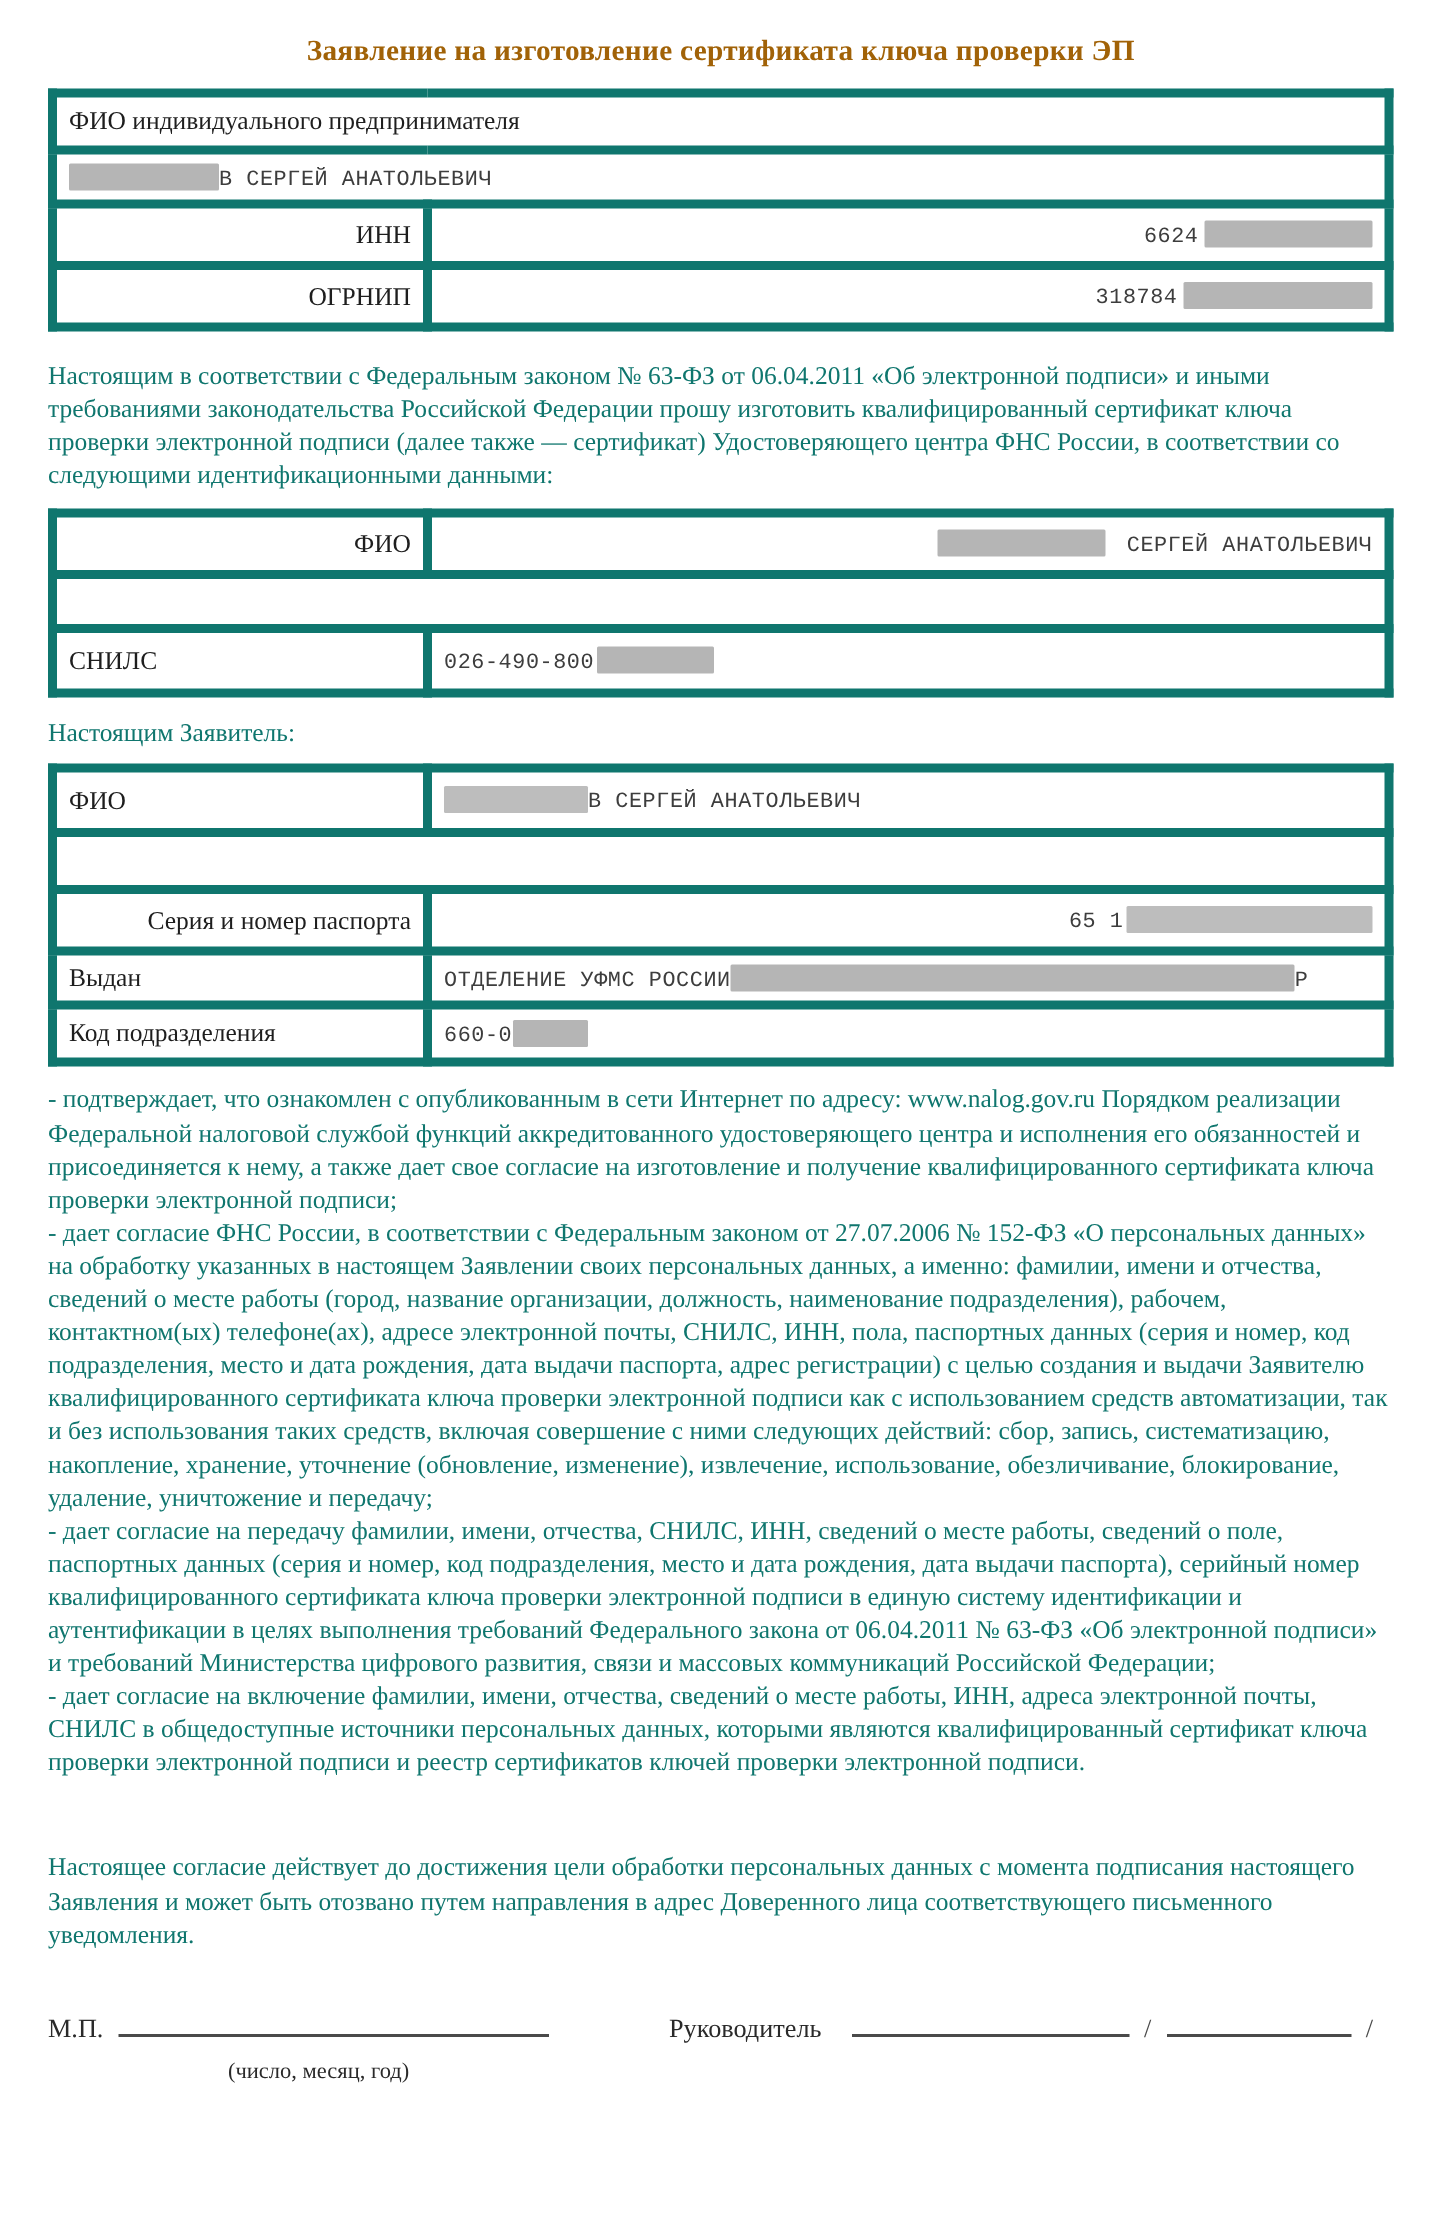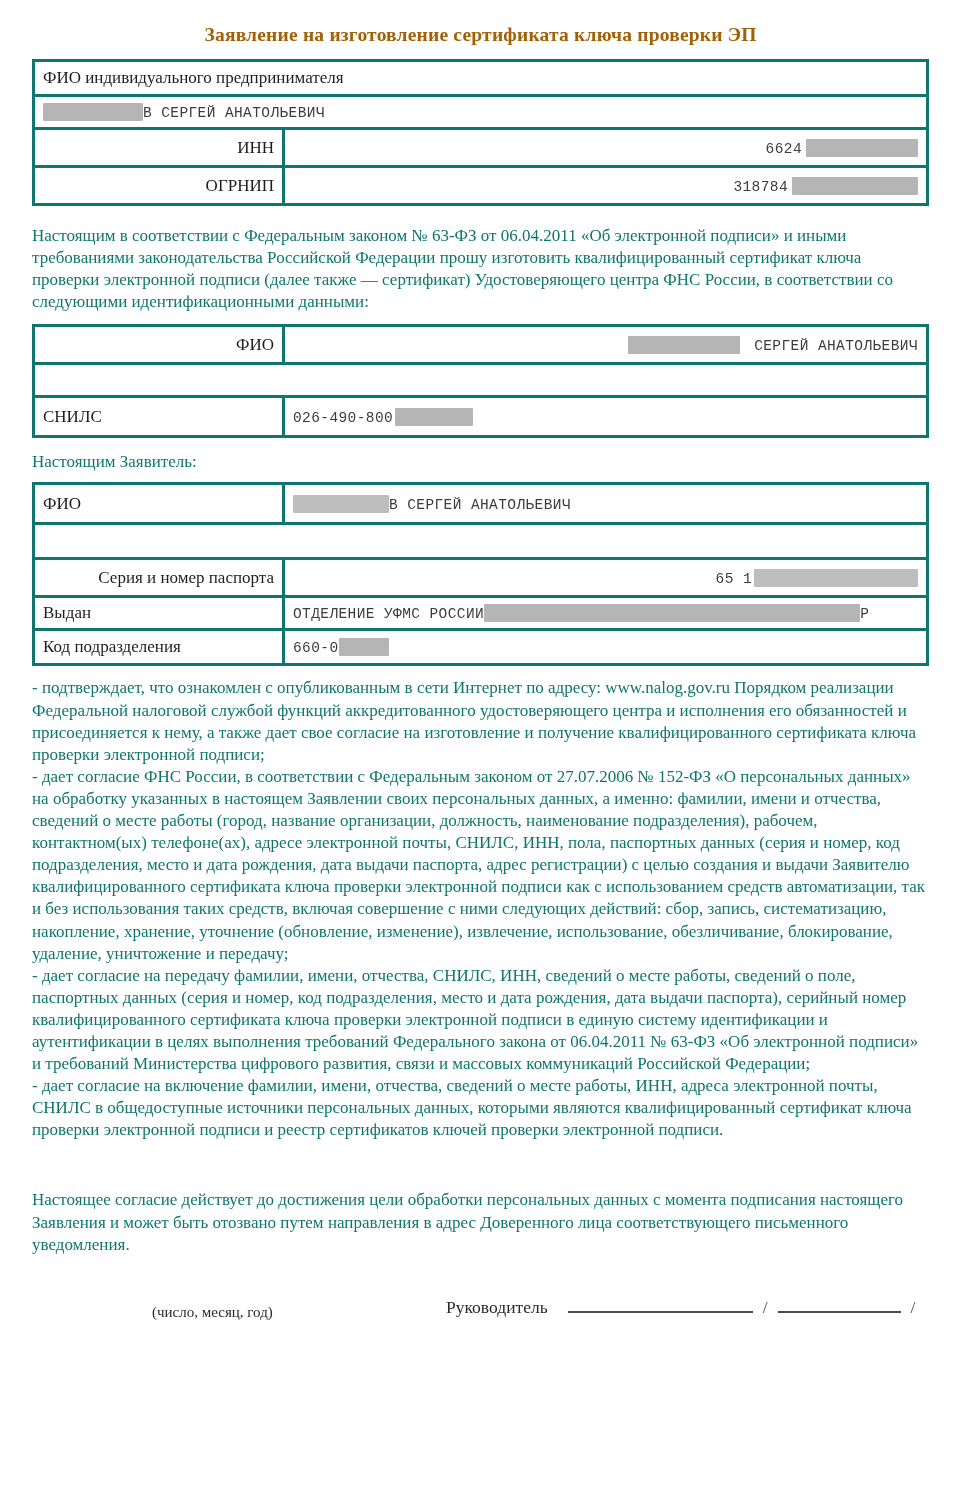--- a/index.html
+++ b/index.html
@@ -20,21 +20,21 @@
     color: #a16207;
     letter-spacing: 0.2px;
   }
 
   table.doc {
     border-collapse: collapse;
     width: 100%;
     table-layout: fixed;
   }
   table.doc td {
-    border: 3px solid #0f766e;
+    border: 6px solid #0f766e;
     padding: 2px 8px;
     vertical-align: middle;
     overflow: hidden;
   }
   col.c-label { width: 250px; }
 
   .lbl { font-size: 17px; color: #1e1e1e; }
   .val {
     font-family: "Liberation Mono", monospace;
     font-size: 14.5px;
@@ -185,20 +185,23 @@
     <p>- подтверждает, что ознакомлен с опубликованным в сети Интернет по адресу: www.nalog.gov.ru Порядком реализации Федеральной налоговой службой функций аккредитованного удостоверяющего центра и исполнения его обязанностей и присоединяется к нему, а также дает свое согласие на изготовление и получение квалифицированного сертификата ключа проверки электронной подписи;</p>
     <p>- дает согласие ФНС России, в соответствии с Федеральным законом от 27.07.2006 № 152-ФЗ «О персональных данных» на обработку указанных в настоящем Заявлении своих персональных данных, а именно: фамилии, имени и отчества, сведений о месте работы (город, название организации, должность, наименование подразделения), рабочем, контактном(ых) телефоне(ах), адресе электронной почты, СНИЛС, ИНН, пола, паспортных данных (серия и номер, код подразделения, место и дата рождения, дата выдачи паспорта, адрес регистрации) с целью создания и выдачи Заявителю квалифицированного сертификата ключа проверки электронной подписи как с использованием средств автоматизации, так и без использования таких средств, включая совершение с ними следующих действий: сбор, запись, систематизацию, накопление, хранение, уточнение (обновление, изменение), извлечение, использование, обезличивание, блокирование, удаление, уничтожение и передачу;</p>
     <p>- дает согласие на передачу фамилии, имени, отчества, СНИЛС, ИНН, сведений о месте работы, сведений о поле, паспортных данных (серия и номер, код подразделения, место и дата рождения, дата выдачи паспорта), серийный номер квалифицированного сертификата ключа проверки электронной подписи в единую систему идентификации и аутентификации в целях выполнения требований Федерального закона от 06.04.2011 № 63-ФЗ «Об электронной подписи» и требований Министерства цифрового развития, связи и массовых коммуникаций Российской Федерации;</p>
     <p>- дает согласие на включение фамилии, имени, отчества, сведений о месте работы, ИНН, адреса электронной почты, СНИЛС в общедоступные источники персональных данных, которыми являются квалифицированный сертификат ключа проверки электронной подписи и реестр сертификатов ключей проверки электронной подписи.</p>
   </div>
 
   <p class="body mt-closing">Настоящее согласие действует до достижения цели обработки персональных данных с момента подписания настоящего Заявления и может быть отозвано путем направления в адрес Доверенного лица соответствующего письменного уведомления.</p>
 
   <div class="sig-row">
     <div class="sig-mp">
+      <div>
+        <span>М.П.</span><span class="sig-line line-mp"></span>
+      </div>
       <div class="sig-hint">(число, месяц, год)</div>
     </div>
     <div class="sig-head">
       <span>Руководитель</span><span class="sig-line line-head1"></span><span class="slash">/</span><span class="sig-line line-head2"></span><span class="slash">/</span>
     </div>
   </div>
 
 </div>
 
 </body></html>

